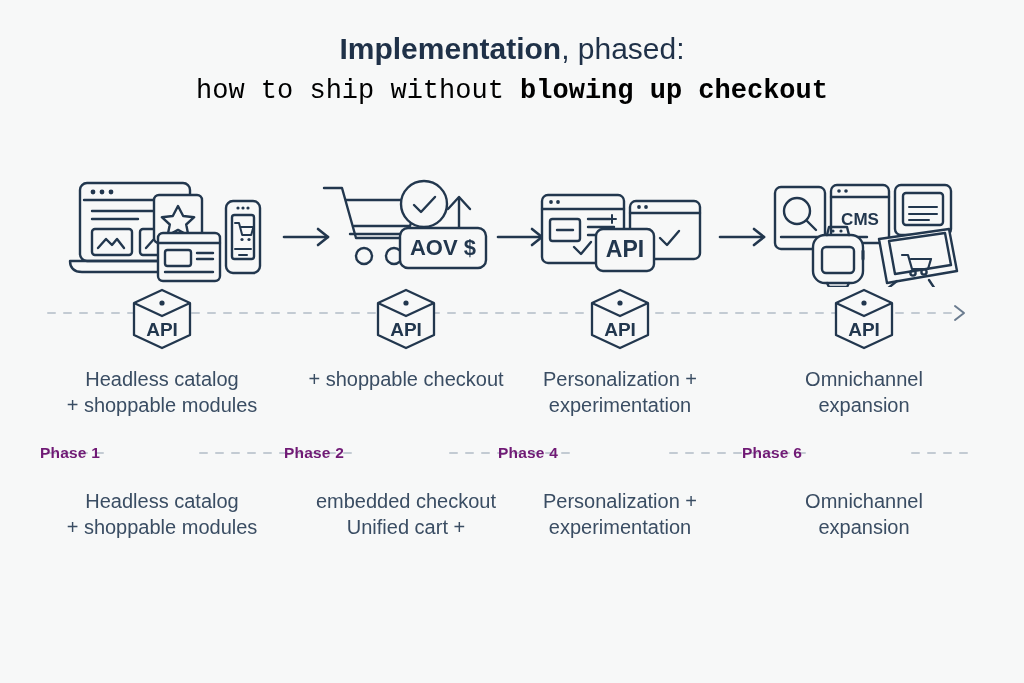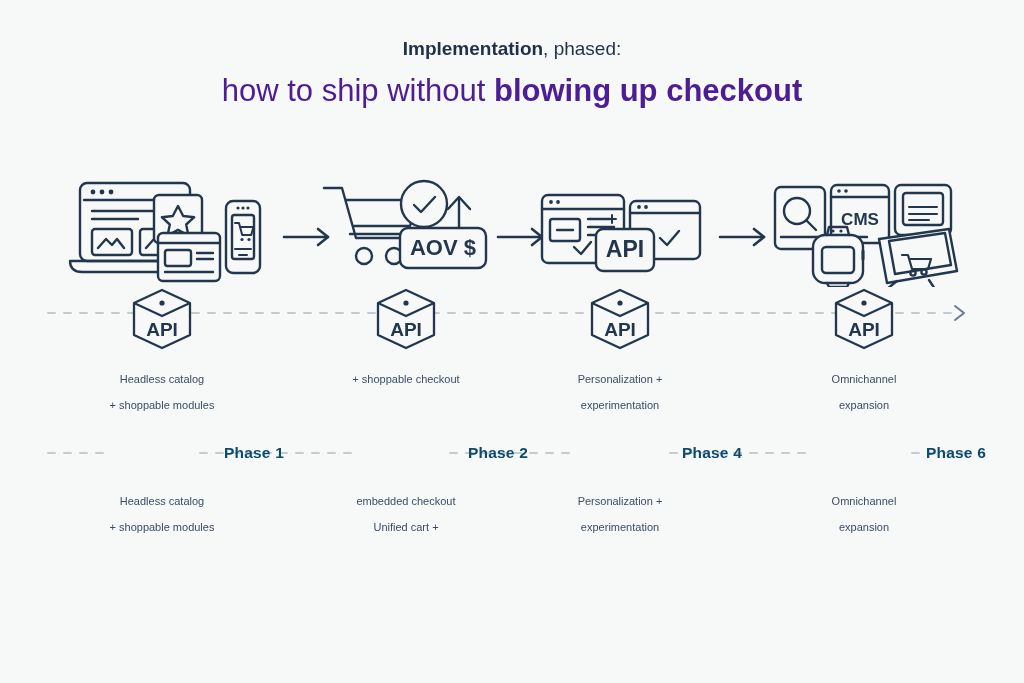--- a/index.html
+++ b/index.html
@@ -12,22 +12,22 @@
     position:relative;
   }
   .stage{position:absolute;inset:0;}
 
   
   .title{
     position:absolute;left:0;right:0;top:28px;
     text-align:center;
     line-height:42px;
   }
-  .title .l1{font-size:19px;color:#1f3148;}
-  .title .l2{font-size:31px;color:#4c1d95;}
+  .title .l1{font-size:30px;color:#1f3148;}
+  .title .l2{font-size:27px;color:#000000;font-family:Liberation Mono, monospace;}
   .bold{font-weight:bold;}
   .reg{font-weight:normal;}
   .col-0{left:40px;}
   .col-1{left:284px;}
   .col-2{left:498px;}
   .col-3{left:742px;text-align:center;}
 
   .illus{
     position:absolute;top:172px;height:118px;width:244px;
     display:flex;align-items:center;justify-content:center;
@@ -41,30 +41,30 @@
     position:absolute;top:288px;width:244px;height:62px;
     display:flex;align-items:center;justify-content:center;
   }
 
   
   .timeline{position:absolute;left:0;top:296px;width:1024px;height:36px;}
 
   
   .cap{
     position:absolute;width:244px;
-    text-align:center;font-size:11px;line-height:26px;color:#3a4d63;
+    text-align:center;font-size:20px;line-height:26px;color:#3a4d63;
   }
   .cap-top{top:366px;}
   .cap-bot{top:488px;}
 
   
   .phaserow{position:absolute;left:0;top:436px;width:1024px;height:34px;}
   .phase-label{
     position:absolute;top:444px;width:244px;
-    text-align:right;font-size:15.5px;font-weight:bold;color:#0c4a6e;
+    text-align:left;font-size:15.5px;font-weight:bold;color:#701a75;
     letter-spacing:.2px;
   }
 </style>
 </head>
 <body>
 
 <div class="stage">
 
   <div class="title">
     <div class="l1"><span class="bold">Implementation</span><span class="reg">, phased:</span></div>

